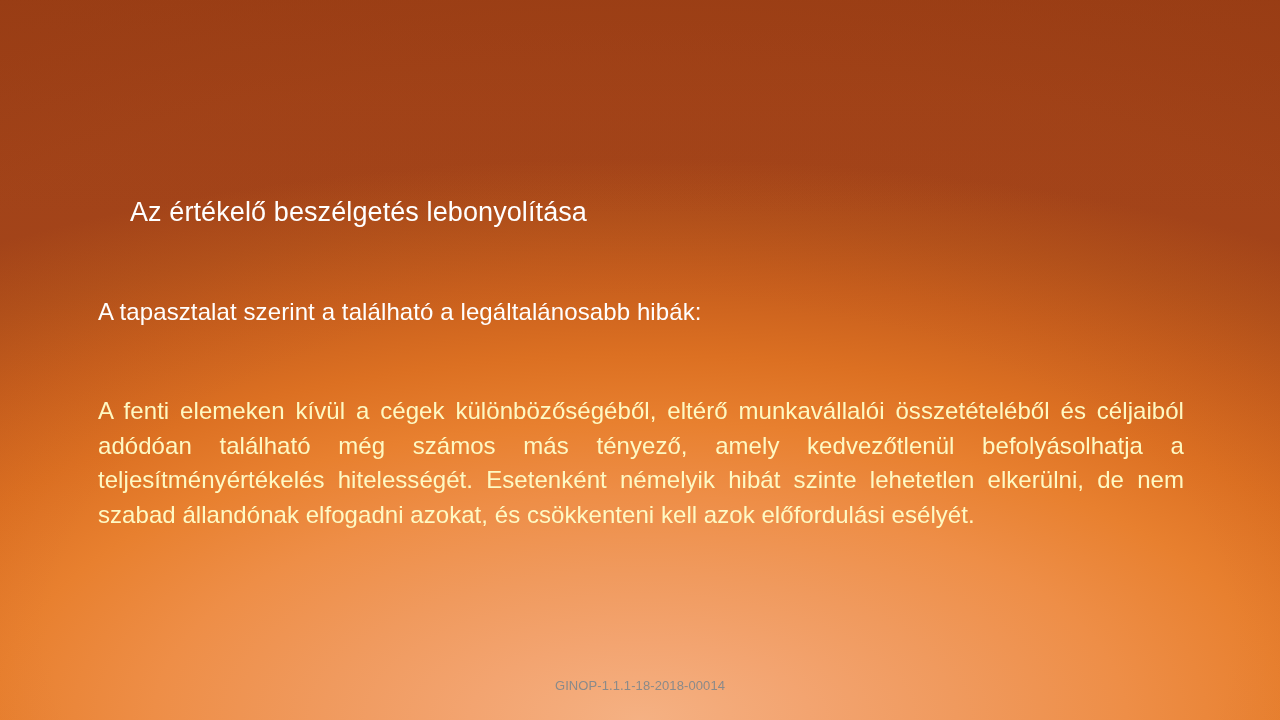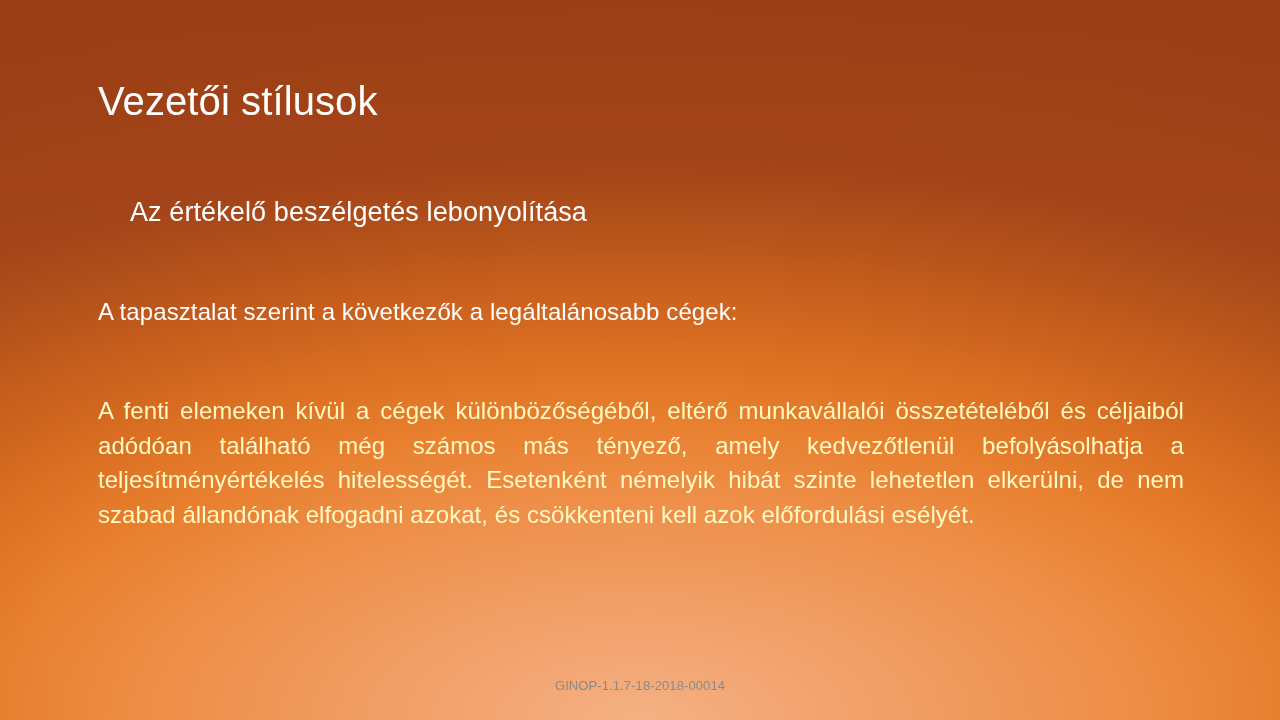--- a/index.html
+++ b/index.html
@@ -133,24 +133,23 @@
 <body>
 
 <div class="slide">
 
   <div class="bg-layer bg-base"></div>
   <div class="bg-layer bg-edge"></div>
   <div class="bg-layer bg-topdark"></div>
 
   <div class="content">
 
-    <div class="slide-title">Vezetői stílusok</div>
 
     <div class="subtitle">Az értékelő beszélgetés lebonyolítása</div>
 
-    <div class="lead">A tapasztalat szerint a következők a legáltalánosabb cégek:</div>
+    <div class="lead">A tapasztalat szerint a található a legáltalánosabb hibák:</div>
 
     <div class="body-para">A fenti elemeken kívül a cégek különbözőségéből, eltérő munkavállalói összetételéből és céljaiból adódóan található még számos más tényező, amely kedvezőtlenül befolyásolhatja a teljesítményértékelés hitelességét. Esetenként némelyik hibát szinte lehetetlen elkerülni, de nem szabad állandónak elfogadni azokat, és csökkenteni kell azok előfordulási esélyét.</div>
 
-    <div class="footer-code">GINOP-1.1.7-18-2018-00014</div>
+    <div class="footer-code">GINOP-1.1.1-18-2018-00014</div>
 
   </div>
 </div>
 
 </body></html>

